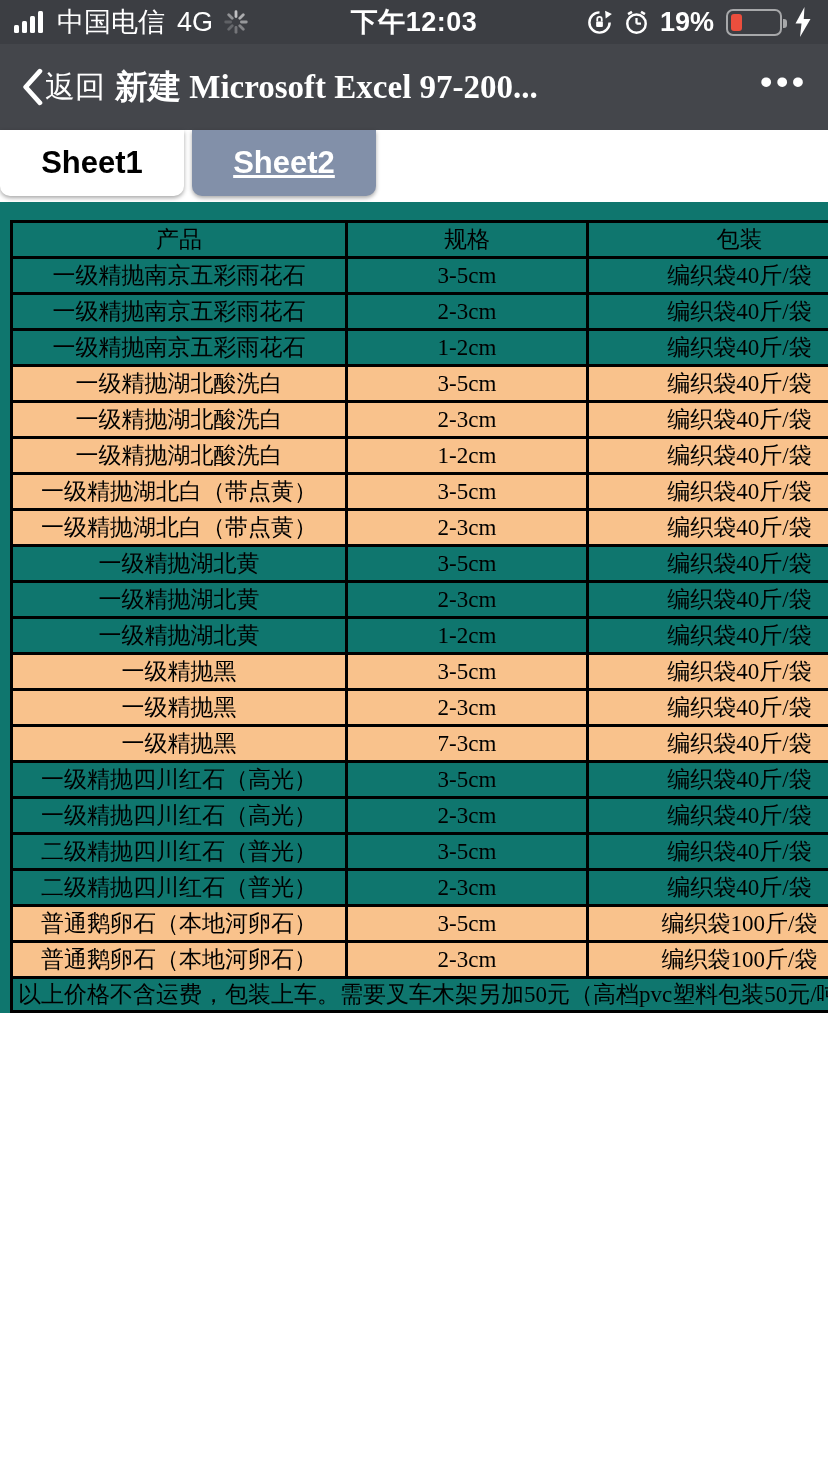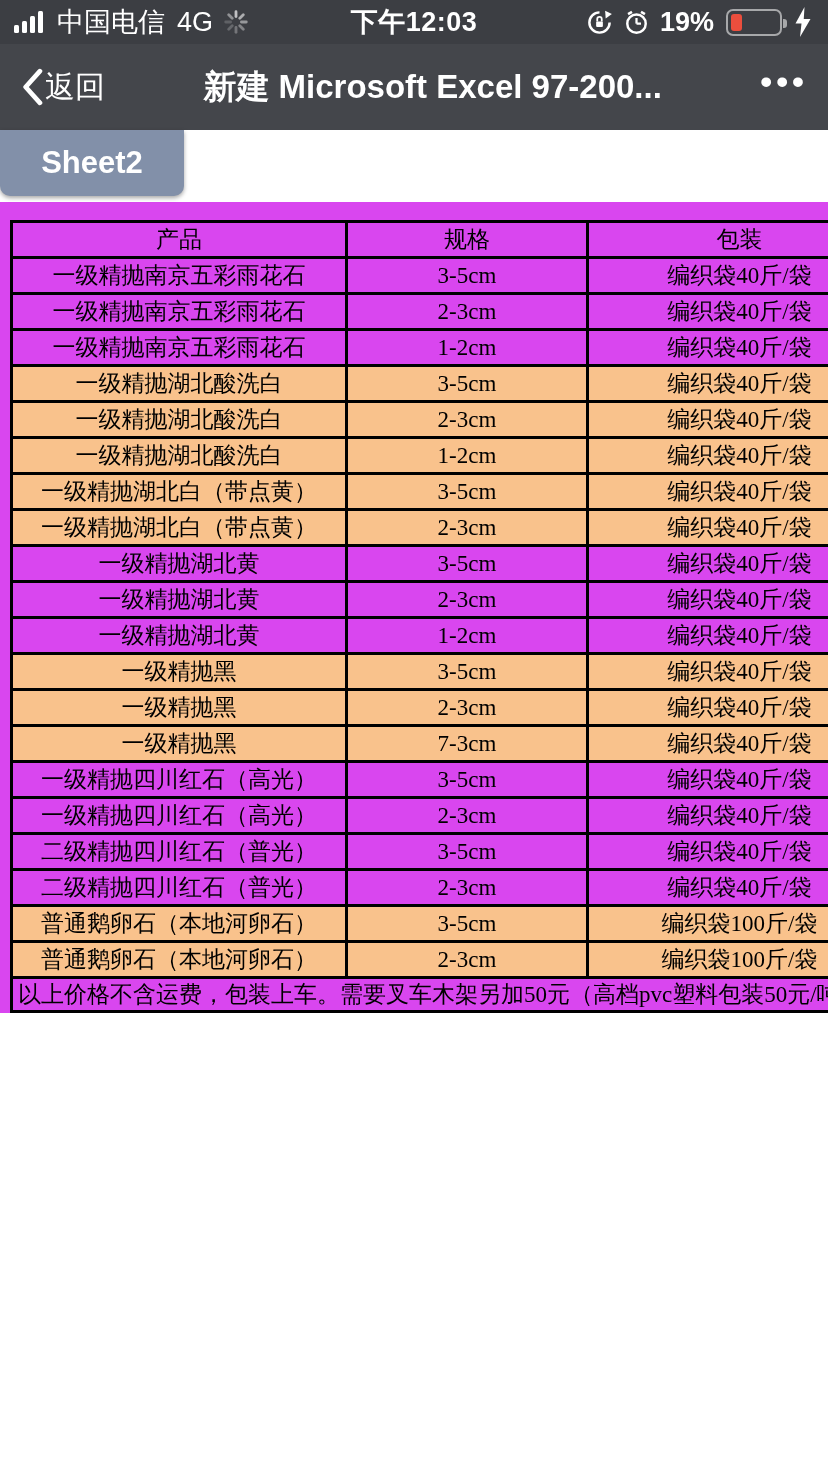--- a/index.html
+++ b/index.html
@@ -1,18 +1,18 @@
 <!DOCTYPE html>
 <html><head>
 <meta charset="utf-8">
 <style>
   * { margin:0; padding:0; box-sizing:border-box; }
   html,body { width:828px; background:#fff; }
   body { font-family:"Liberation Sans", sans-serif; }
-  .phone { position:relative; width:828px; height:1472px; background:#d946ef; overflow:hidden; }
+  .phone { position:relative; width:828px; height:1472px; background:#0f766e; overflow:hidden; }
 
   
   .statusbar {
     height:44px; background:#3c3e43; color:#fff;
     display:flex; align-items:center; padding:0 14px;
     font-size:27px; font-weight:600;
   }
   .sb-left, .sb-right { display:flex; align-items:center; gap:10px; }
   .sb-left { flex:1; }
   .sb-center { flex:0 0 auto; text-align:right; letter-spacing:.5px; }
@@ -30,35 +30,35 @@
   .battery .cap { position:absolute; right:-7px; top:8px; width:4px; height:9px;
                   background:rgba(255,255,255,.55); border-radius:0 3px 3px 0; }
 
   
   .navbar {
     height:86px; background:#44464b; color:#fff;
     display:flex; align-items:center; padding:0 20px;
   }
   .nav-back { display:flex; align-items:center; gap:1px; font-size:30px; color:#fff;
               flex:0 0 auto; cursor:pointer; }
-  .nav-title { flex:1; text-align:center; font-size:33px; font-weight:700;
-               white-space:nowrap; overflow:hidden; padding:0 10px; }
+  .nav-title { flex:1; text-align:left; font-size:33px; font-weight:700;
+               white-space:nowrap; overflow:hidden; padding:0 10px;font-family:Liberation Serif, serif; }
   .nav-more { flex:0 0 auto; font-size:34px; font-weight:700; letter-spacing:4px;
               cursor:pointer; line-height:0; padding-bottom:12px; }
 
   
   .tabbar { height:72px; background:#fff; display:flex; align-items:stretch; }
   .tab {
     width:184px; height:66px; display:flex; align-items:center; justify-content:center;
     font-size:31px; font-weight:700; border-radius:0 0 10px 10px;
     box-shadow:0 2px 4px rgba(0,0,0,.35); cursor:pointer;
   }
   .tab.active { background:#fff; color:#000; }
   .tab.inactive { background:#8290a9; color:#fff; }
-  .tab + .tab { margin-left:8px; }
+  .tab + .tab { margin-left:8px;text-decoration:underline; }
 
   
   .sheet-wrap { width:828px; overflow:hidden; padding-top:18px; }
   table.grid { border-collapse:collapse; width:880px; margin-left:10px;
                font-family:"Liberation Serif","DejaVu Serif",serif; font-size:23px; color:#000;
                table-layout:fixed; }
   table.grid col.c1 { width:335px; } table.grid col.c2 { width:241px; } table.grid col.c3 { width:304px; }
   table.grid th, table.grid td {
     border:3px solid #000; height:36px; text-align:center; vertical-align:middle;
     padding:0 4px; font-weight:400; white-space:nowrap; overflow:hidden;
@@ -127,20 +127,21 @@
       <svg width="24" height="38" viewBox="0 0 14 24">
         <polyline points="12,2 3,12 12,22" fill="none" stroke="#fff" stroke-width="3" stroke-linecap="round" stroke-linejoin="round"></polyline>
       </svg>
       <span>返回</span>
     </div>
     <div class="nav-title">新建 Microsoft Excel 97-200...</div>
     <div class="nav-more">•••</div>
   </div>
 
   <div class="tabbar">
+    <div class="tab active">Sheet1</div>
     <div class="tab inactive">Sheet2</div>
   </div>
 
   <div class="sheet-wrap">
     <table class="grid">
       <colgroup>
           <col class="c1">
           <col class="c2">
           <col class="c3">
         </colgroup>

